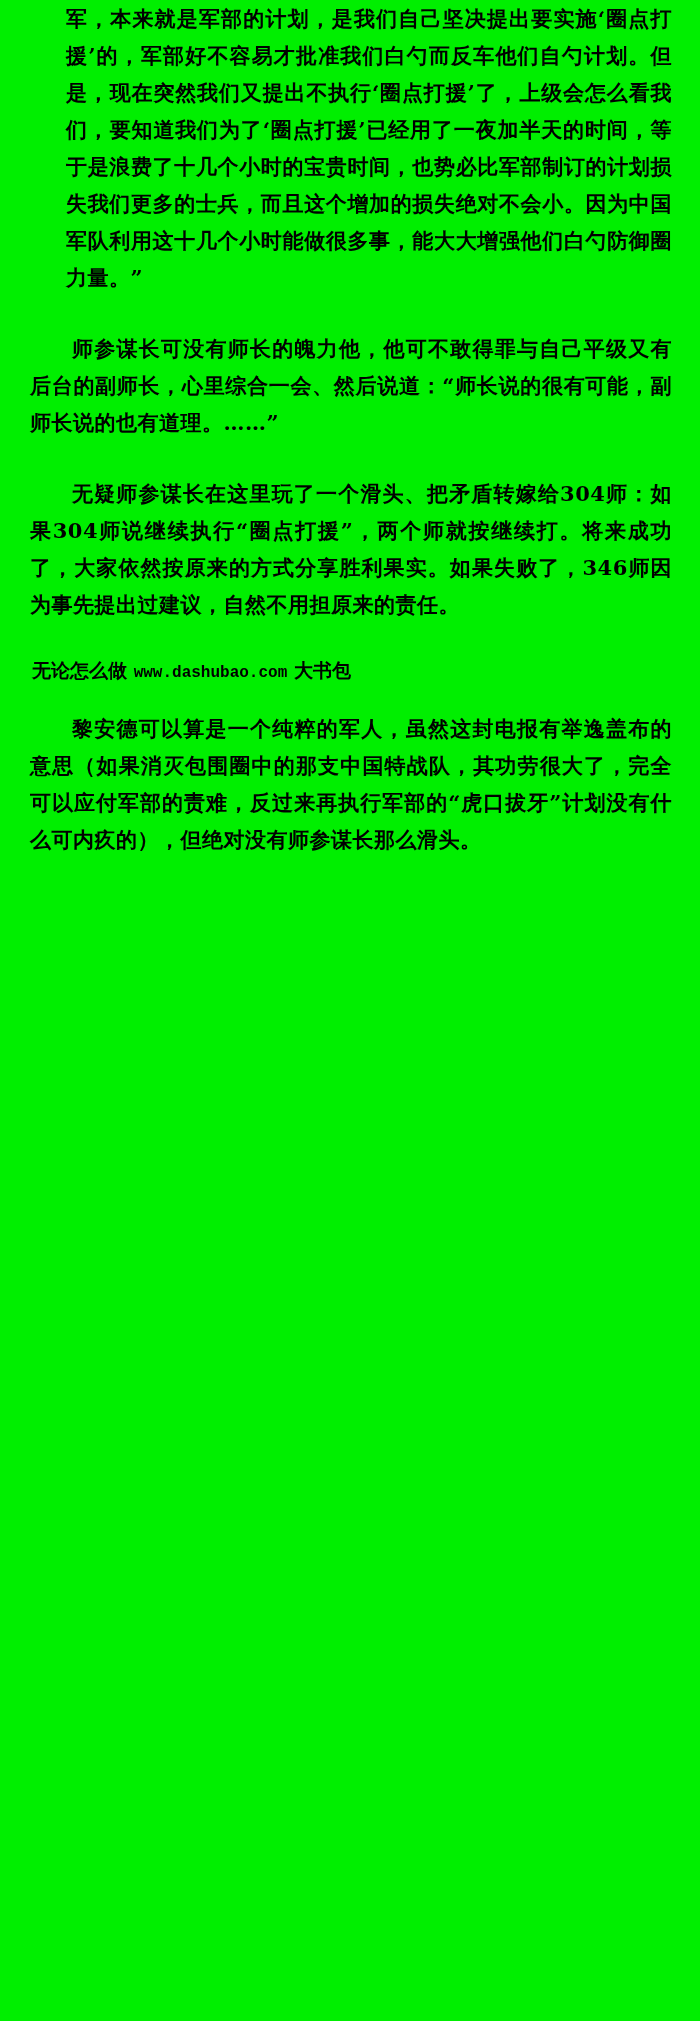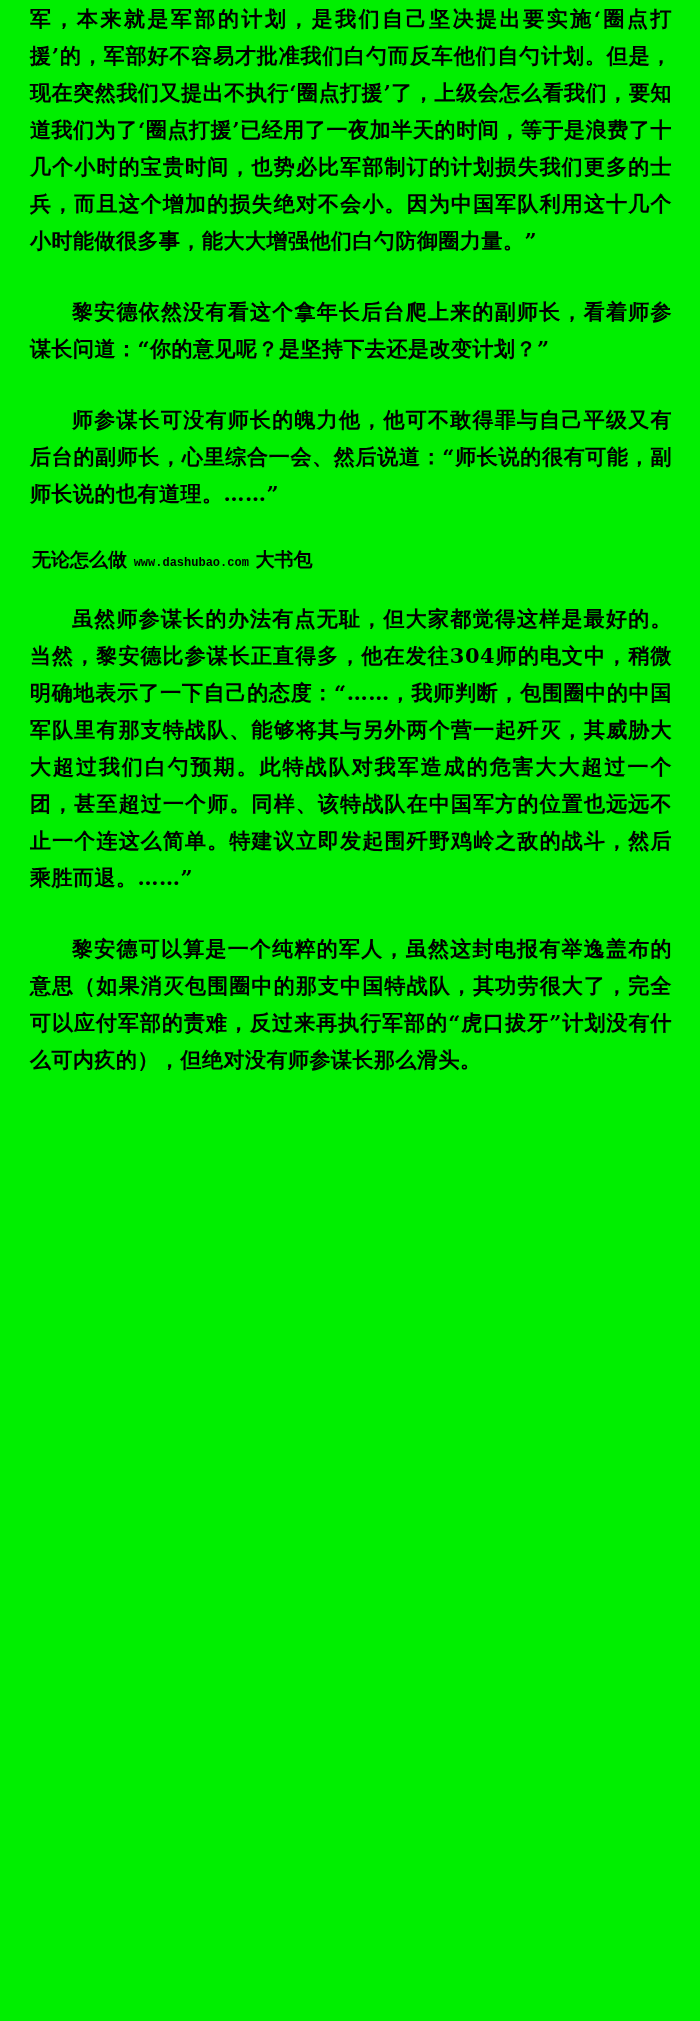--- a/index.html
+++ b/index.html
@@ -30,51 +30,51 @@
     color: #000000;
     text-align: justify;
     text-indent: 2em;
     font-weight: bold;
     letter-spacing: 0.5px;
     font-family: "DejaVu Serif", "Liberation Serif", serif;
   }
   p.first {
     margin-top: 0;
     text-indent: 0;
+    margin-left: 36px;
   }
   .source-bar {
     margin: 10px 0 24px 0;
     padding: 0 0 0 2px;
     font-size: 19px;
     font-weight: bold;
     color: #000000;
     line-height: 26px;
     font-family: "DejaVu Serif", "Liberation Serif", serif;
     white-space: nowrap;
   }
   .source-bar .url {
     font-family: "Liberation Mono", "DejaVu Sans Mono", monospace;
-    font-size: 12px;
+    font-size: 16px;
     letter-spacing: 0px;
     text-align: right;
   }
 </style>
 </head>
 <body>
 
 <div class="page">
   <div class="content">
 
     <p class="para first">军，本来就是军部的计划，是我们自己坚决提出要实施‘圈点打援’的，军部好不容易才批准我们白勺而反车他们自勺计划。但是，现在突然我们又提出不执行‘圈点打援’了，上级会怎么看我们，要知道我们为了‘圈点打援’已经用了一夜加半天的时间，等于是浪费了十几个小时的宝贵时间，也势必比军部制订的计划损失我们更多的士兵，而且这个增加的损失绝对不会小。因为中国军队利用这十几个小时能做很多事，能大大增强他们白勺防御圈力量。”</p>
-    <p class="para">黎安德依然没有看这个拿年长后台爬上来的副师长，看着师参谋长问道：“你的意见呢？是坚持下去还是改变计划？”</p>
     <p class="para">师参谋长可没有师长的魄力他，他可不敢得罪与自己平级又有后台的副师长，心里综合一会、然后说道：“师长说的很有可能，副师长说的也有道理。……”</p>
+    <p class="para">无疑师参谋长在这里玩了一个滑头、把矛盾转嫁给304师：如果304师说继续执行“圈点打援”，两个师就按继续打。将来成功了，大家依然按原来的方式分享胜利果实。如果失败了，346师因为事先提出过建议，自然不用担原来的责任。</p>
 
     <div class="source-bar">
       <span>无论怎么做</span>
       <span class="url">www.dashubao.com</span>
       <span>大书包</span>
     </div>
 
-    <p class="para">虽然师参谋长的办法有点无耻，但大家都觉得这样是最好的。当然，黎安德比参谋长正直得多，他在发往304师的电文中，稍微明确地表示了一下自己的态度：“……，我师判断，包围圈中的中国军队里有那支特战队、能够将其与另外两个营一起歼灭，其威胁大大超过我们白勺预期。此特战队对我军造成的危害大大超过一个团，甚至超过一个师。同样、该特战队在中国军方的位置也远远不止一个连这么简单。特建议立即发起围歼野鸡岭之敌的战斗，然后乘胜而退。……”</p>
     <p class="para">黎安德可以算是一个纯粹的军人，虽然这封电报有举逸盖布的意思（如果消灭包围圈中的那支中国特战队，其功劳很大了，完全可以应付军部的责难，反过来再执行军部的“虎口拔牙”计划没有什么可内疚的），但绝对没有师参谋长那么滑头。</p>
 
   </div>
 </div>
 
 </body></html>

